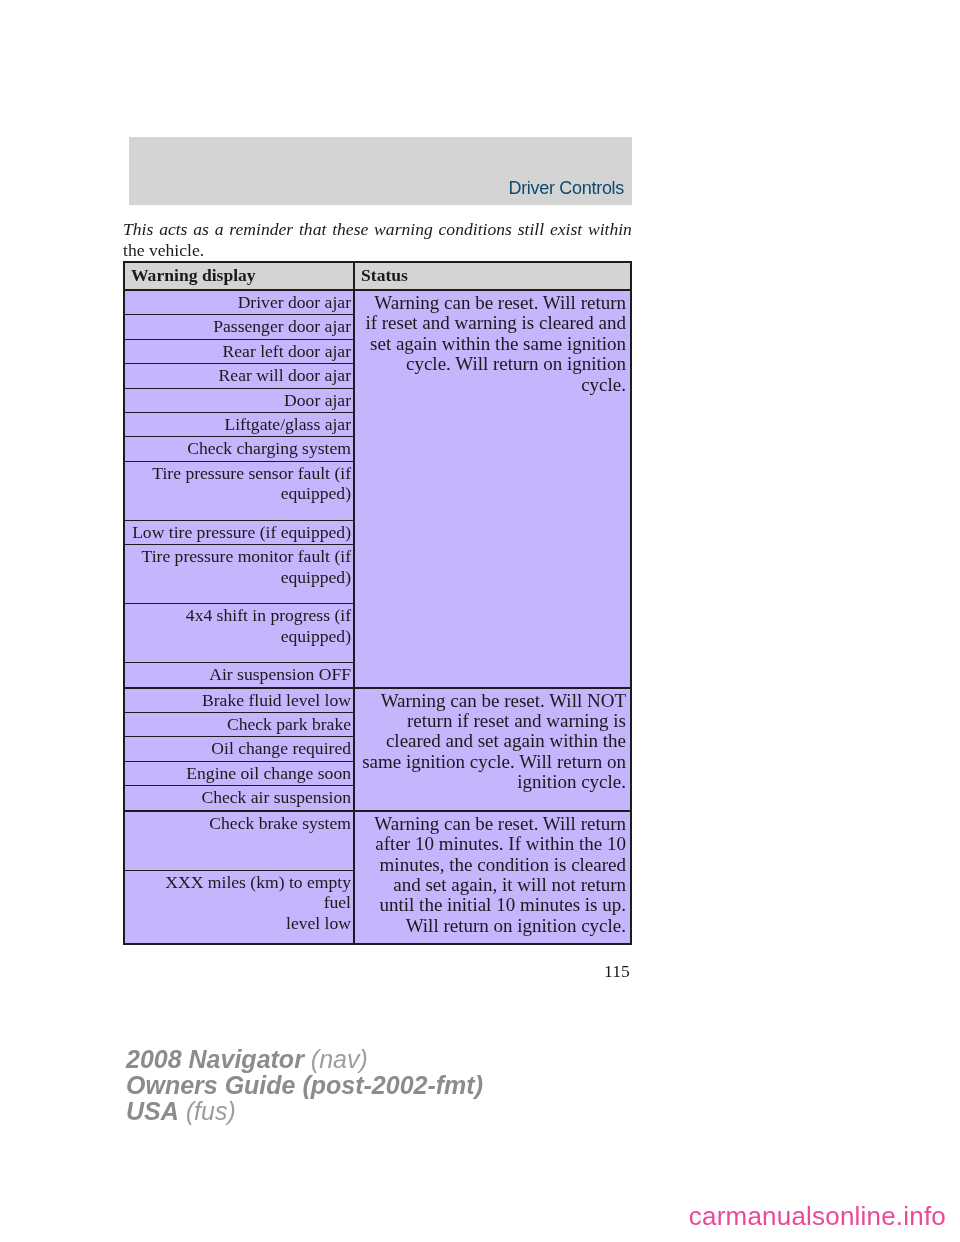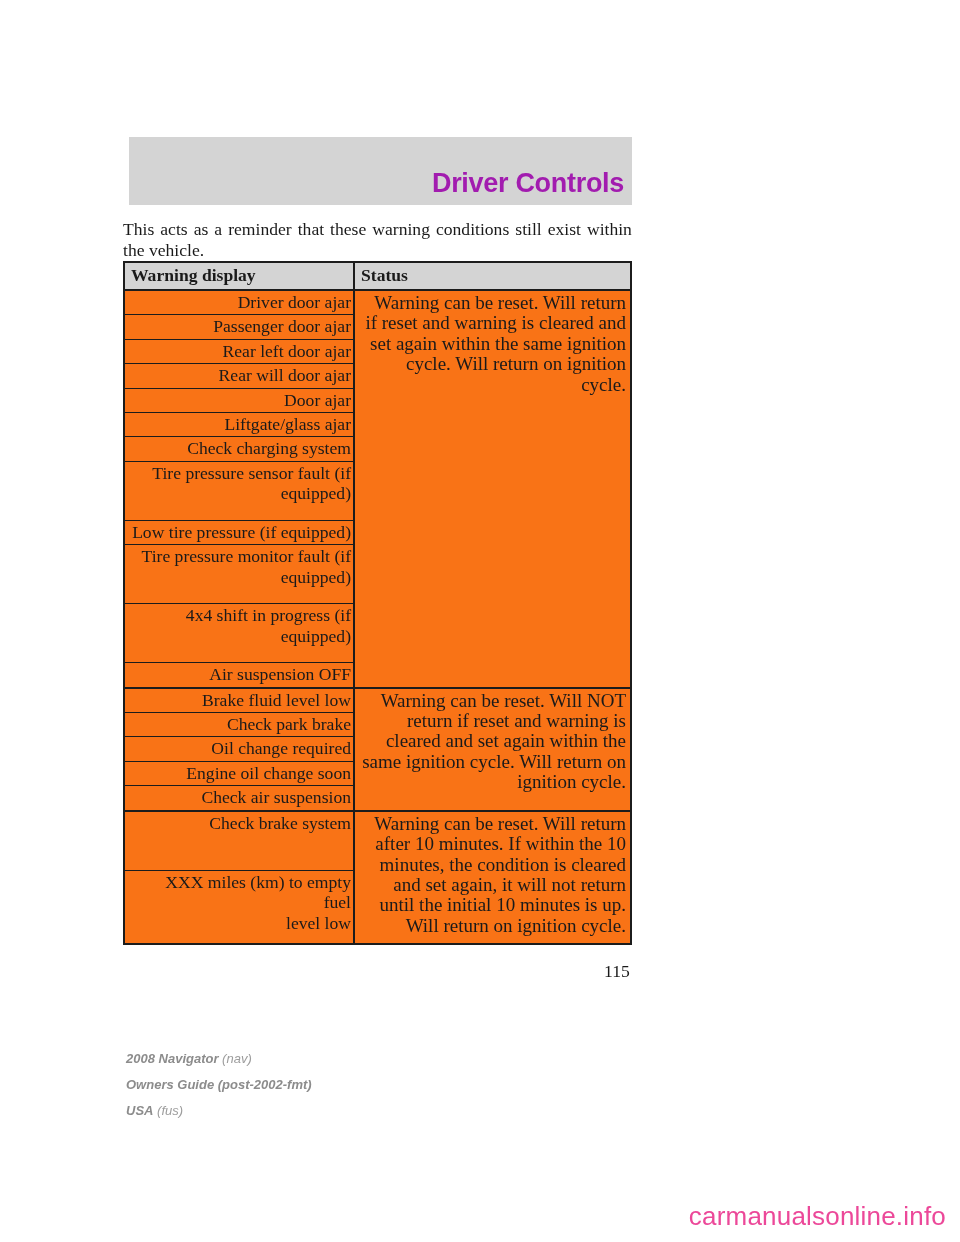--- a/index.html
+++ b/index.html
@@ -31,24 +31,24 @@
     width: 503px;
     height: 68px;
     background: #d4d4d4;
     box-sizing: border-box;
   }
   .banner-title {
     position: absolute;
     right: 8px;
     bottom: 6px;
     font-family: "Liberation Sans", "DejaVu Sans", sans-serif;
-    font-weight: bold;
-    font-size: 27px;
+    font-weight: normal;
+    font-size: 18px;
     letter-spacing: -0.3px;
-    color: #a21caf;
+    color: #0c4a6e;
     white-space: nowrap;
   }
 
   
   .intro {
     position: absolute;
     left: 123px;
     top: 219px;
     width: 509px;
     font-size: 17.6px;
@@ -57,31 +57,32 @@
     text-justify: inter-word;
     color: #1a1a1a;
   }
   .intro .ln {
     display: block;
     white-space: nowrap;
   }
   .intro .ln.j {
     display: flex;
     justify-content: space-between;
+    font-style: italic;
   }
 
   
   .tbl {
     position: absolute;
     left: 123px;
     top: 261px;
     width: 509px;
     border: 2px solid #1c1c1c;
     box-sizing: border-box;
-    background: #f97316;
+    background: #c4b5fd;
   }
   .trow {
     display: flex;
     align-items: stretch;
   }
   .c-left {
     width: 230px;
     flex: 0 0 230px;
     box-sizing: border-box;
     border-right: 2px solid #1c1c1c;
@@ -160,21 +161,21 @@
     margin-top: 30px;
   }
 
   
   .footer {
     position: absolute;
     left: 126px;
     top: 1046px;
     font-family: "Liberation Sans", "DejaVu Sans", sans-serif;
     font-style: italic;
-    font-size: 13px;
+    font-size: 25px;
     line-height: 26px;
     color: #8c8c8c;
     white-space: nowrap;
   }
   .footer .b {
     font-weight: bold;
   }
   .footer .n {
     font-weight: normal;
     color: #9d9d9d;

